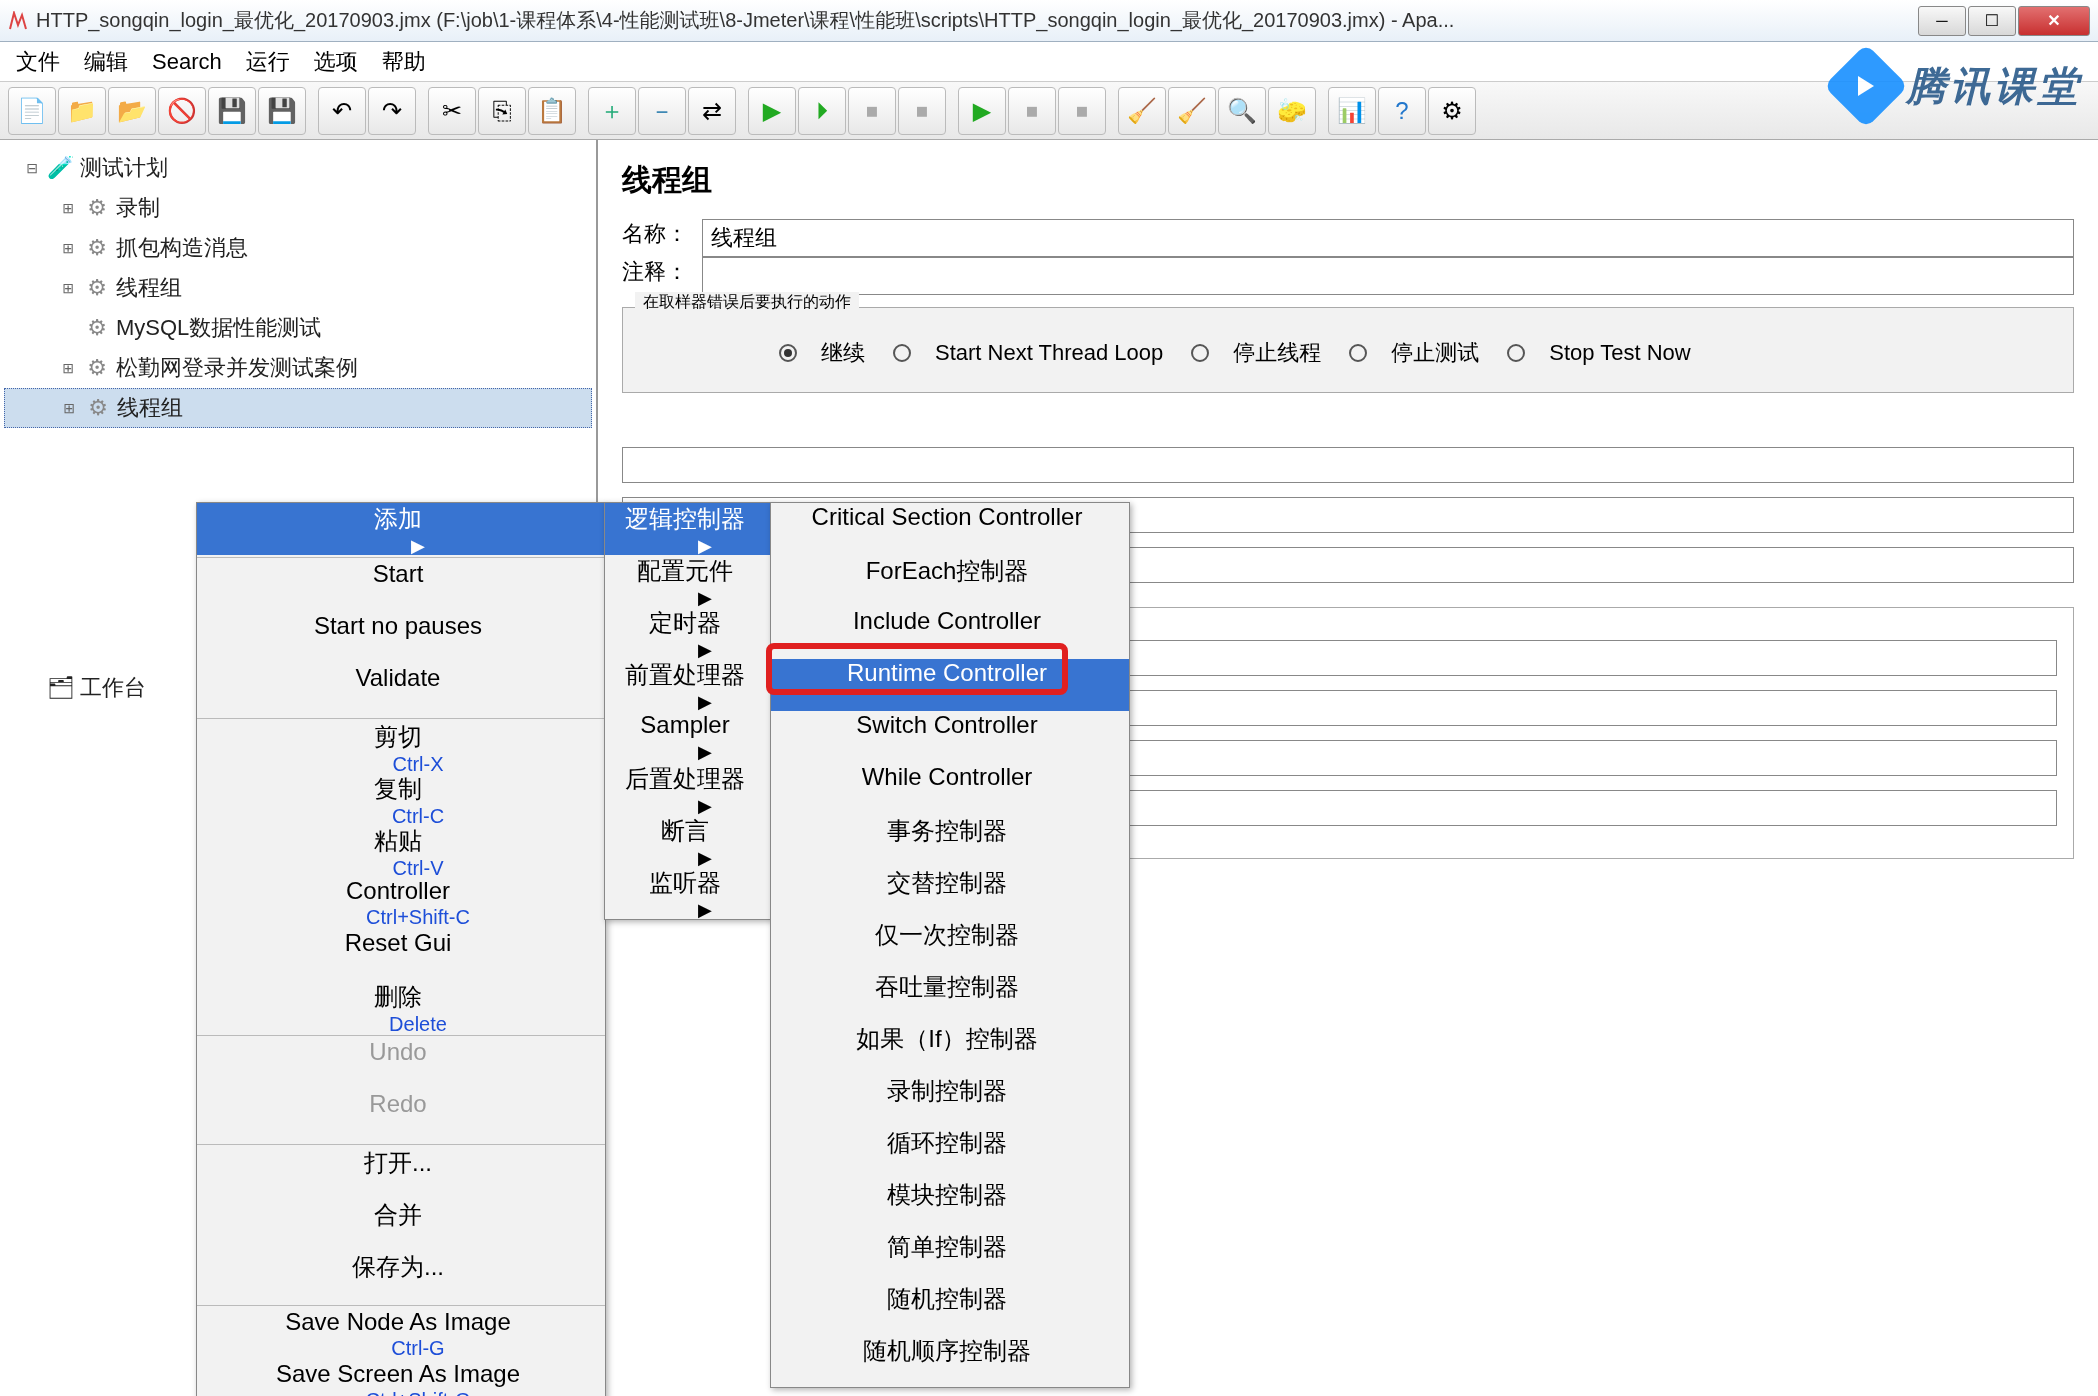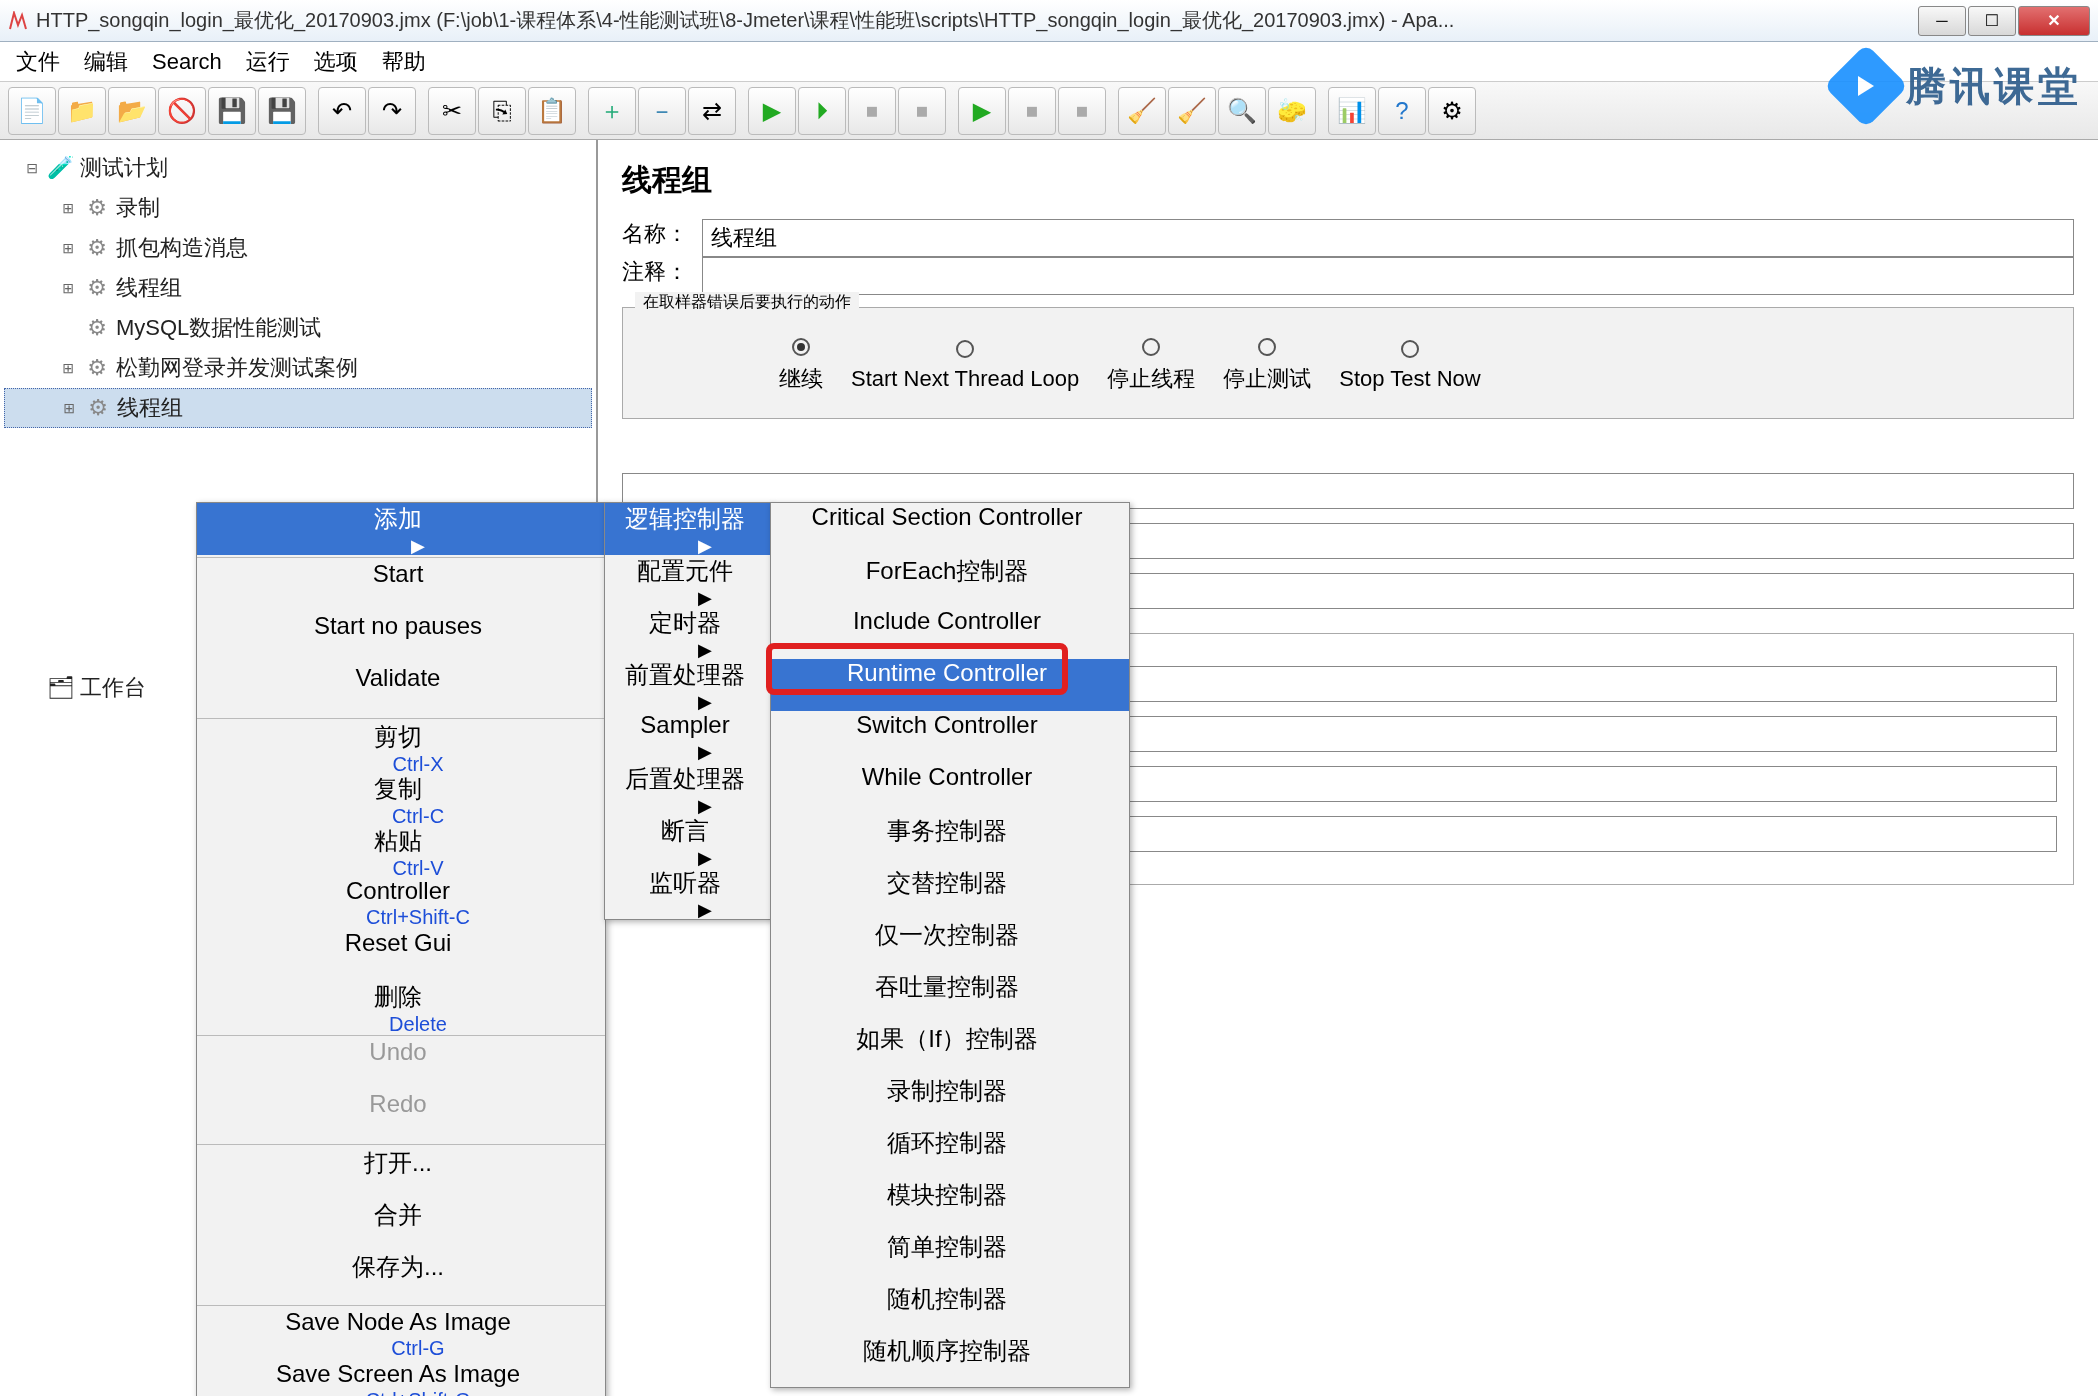--- a/index.html
+++ b/index.html
@@ -30,21 +30,21 @@
 .selected-node { background: #cde; border: 1px dotted #46a; }
 
 .right-panel { flex: 1; padding: 20px 24px; font-size: 22px; }
 .panel-title { font-size: 30px; font-weight: bold; margin-bottom: 18px; }
 .field-row { display: flex; }
 .field-label { width: 80px; font-size: 22px; }
 .field-input { flex: 1; height: 38px; border: 1px solid #888; padding: 0 8px; font-size: 22px; background: #fff; }
 .groupbox { border: 1px solid #aaa; margin-top: 12px; padding: 14px 16px 20px; position: relative; }
 .groupbox-title { position: absolute; top: -16px; left: 12px; background: #f2f2f2; padding: 0 8px; font-size: 16px; }
 .radio-row { display: flex; align-items: center; gap: 28px; padding: 16px 0 4px 140px; font-size: 22px; }
-.radio-item { display: flex; align-items: center; gap: 8px; flex-direction: column; }
+.radio-item { display: flex; align-items: center; gap: 24px; }
 .radio-circle { width: 18px; height: 18px; border: 2px solid #555; border-radius: 50%; display: inline-flex; align-items: center; justify-content: center; }
 .radio-dot { width: 8px; height: 8px; background: #333; border-radius: 50%; }
 .rp-row { display: flex; align-items: center; margin: 14px 0; }
 .rp-label { width: 150px; }
 .rp-input { flex: 1; height: 36px; border: 1px solid #888; background: #fff; }
 .sched-box { border: 1px solid #aaa; padding: 18px 16px; margin-top: 24px; position: relative; }
 
 .context-menu { position: absolute; background: #f2f2f2; border: 1px solid #888; box-shadow: 2px 2px 6px rgba(0,0,0,.3); font-size: 24px; }
 .cm-item { height: 52px; display: flex; align-items: center; padding: 0 20px 0 14px; justify-content: space-between; white-space: nowrap; flex-direction: column; }
 .cm-item.hl { background: #3874d1; color: #fff; }
@@ -52,21 +52,21 @@
 .cm-sep { height: 1px; background: #bbb; margin: 2px 0; }
 .cm-shortcut { font-size: 20px; color: #1d4ed8; margin-left: 40px; }
 .cm-arrow { margin-left: 40px; font-size: 18px; }
 
 .menu1 { left: 196px; top: 502px; width: 410px; }
 .menu2 { left: 604px; top: 502px; width: 168px; }
 .menu3 { left: 770px; top: 502px; width: 360px; }
 
 .red-box { position: absolute; left: 766px; top: 643px; width: 302px; height: 52px; border: 6px solid #e02020; border-radius: 8px; pointer-events: none; }
 
-.watermark { position: absolute; right: 16px; top: 56px; display: flex; align-items: center; gap: 10px; opacity: .9; pointer-events: none; }
+.watermark { position: absolute; right: 16px; top: 56px; display: flex; align-items: center; gap: 10px; opacity: .9; pointer-events: none; font-style: italic; }
 .wm-logo { width: 60px; height: 60px; background: #1890ff; transform: rotate(45deg); display: flex; align-items: center; justify-content: center; border-radius: 10px; }
 .wm-tri { width: 0; height: 0; border-left: 16px solid #fff; border-top: 10px solid transparent; border-bottom: 10px solid transparent; transform: rotate(-45deg); }
 .wm-text { font-size: 40px; font-weight: bold; color: #2a5a8a; letter-spacing: 4px; }
 </style>
 </head>
 <body>
 
 <div class="titlebar">
   <span class="titlebar-icon">
     <svg viewBox="0 0 20 20">

